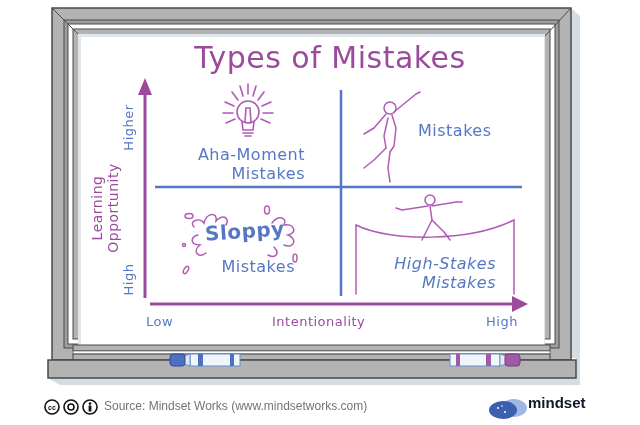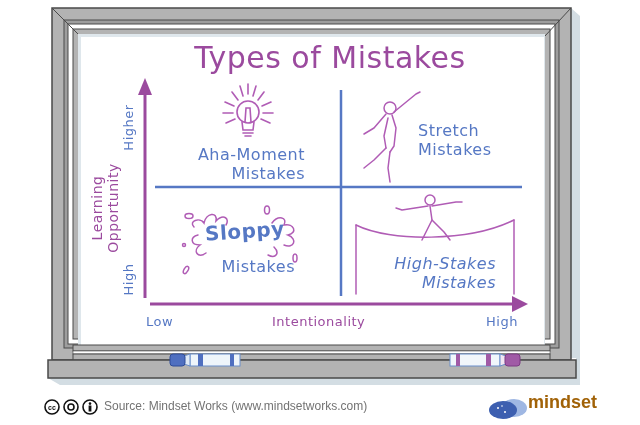--- a/index.html
+++ b/index.html
@@ -107,21 +107,20 @@
     <circle cx="30" cy="20" r="6"></circle>
     <path d="M34,24 L56,6 L60,4"></path>
     <path d="M32,27 L36,40 L34,58 L30,64"></path>
     <path d="M26,26 L14,40 L4,46"></path>
     <path d="M28,30 L24,48 L26,60"></path>
     <path d="M30,64 L28,80 L30,94"></path>
     <path d="M26,60 L14,72 L4,80"></path>
   </g>
 </svg>
 <div class="abs qlabel blue hand" style="left:418px;top:121px;width:100px;text-align:left;">
-  <div>Stretch</div>
   <div>Mistakes</div>
 </div>
 
 <svg class="abs" style="left:180px;top:205px" width="130" height="80" viewBox="0 0 130 80">
   <g stroke="#b05cb5" stroke-width="1.5" fill="none" stroke-linecap="round">
     <path d="M14,22 C8,16 20,12 24,18 C26,8 38,6 36,16 C44,8 50,14 46,20"></path>
     <path d="M92,18 C98,10 108,12 104,20 C114,18 118,28 108,30 C118,34 114,44 104,40"></path>
     <path d="M18,30 C10,32 10,40 20,40 C12,46 18,54 26,48"></path>
     <path d="M94,42 C100,48 96,54 88,50"></path>
     <ellipse cx="9" cy="11" rx="4" ry="2.5"></ellipse>
@@ -167,15 +166,15 @@
 <div class="abs footer-text">Source: Mindset Works (www.mindsetworks.com)</div>
 
 <div class="abs" style="left:488px;top:396px;width:110px;height:26px;">
   <svg class="abs" style="left:0;top:2px" width="40" height="22" viewBox="0 0 40 22">
     <ellipse cx="26" cy="10" rx="13" ry="9" fill="#9fb7e3"></ellipse>
     <ellipse cx="15" cy="12" rx="14" ry="9" fill="#3d5fb0"></ellipse>
     <circle cx="10" cy="10" r="1" fill="#fff"></circle>
     <circle cx="17" cy="14" r="1" fill="#fff"></circle>
     <circle cx="14" cy="8" r="0.8" fill="#fff"></circle>
   </svg>
-  <div class="abs logo-text" style="left:40px;top:0;font-size:18px;color:#a16207;">mindset</div>
+  <div class="abs logo-text" style="left:40px;top:0;font-size:15px;color:#0f172a;">mindset</div>
   <div class="abs logo-text" style="left:40px;top:12px;font-size:14px;color:#9fb7e3;margin-top:44px;">works</div>
 </div>
 
 </body></html>

